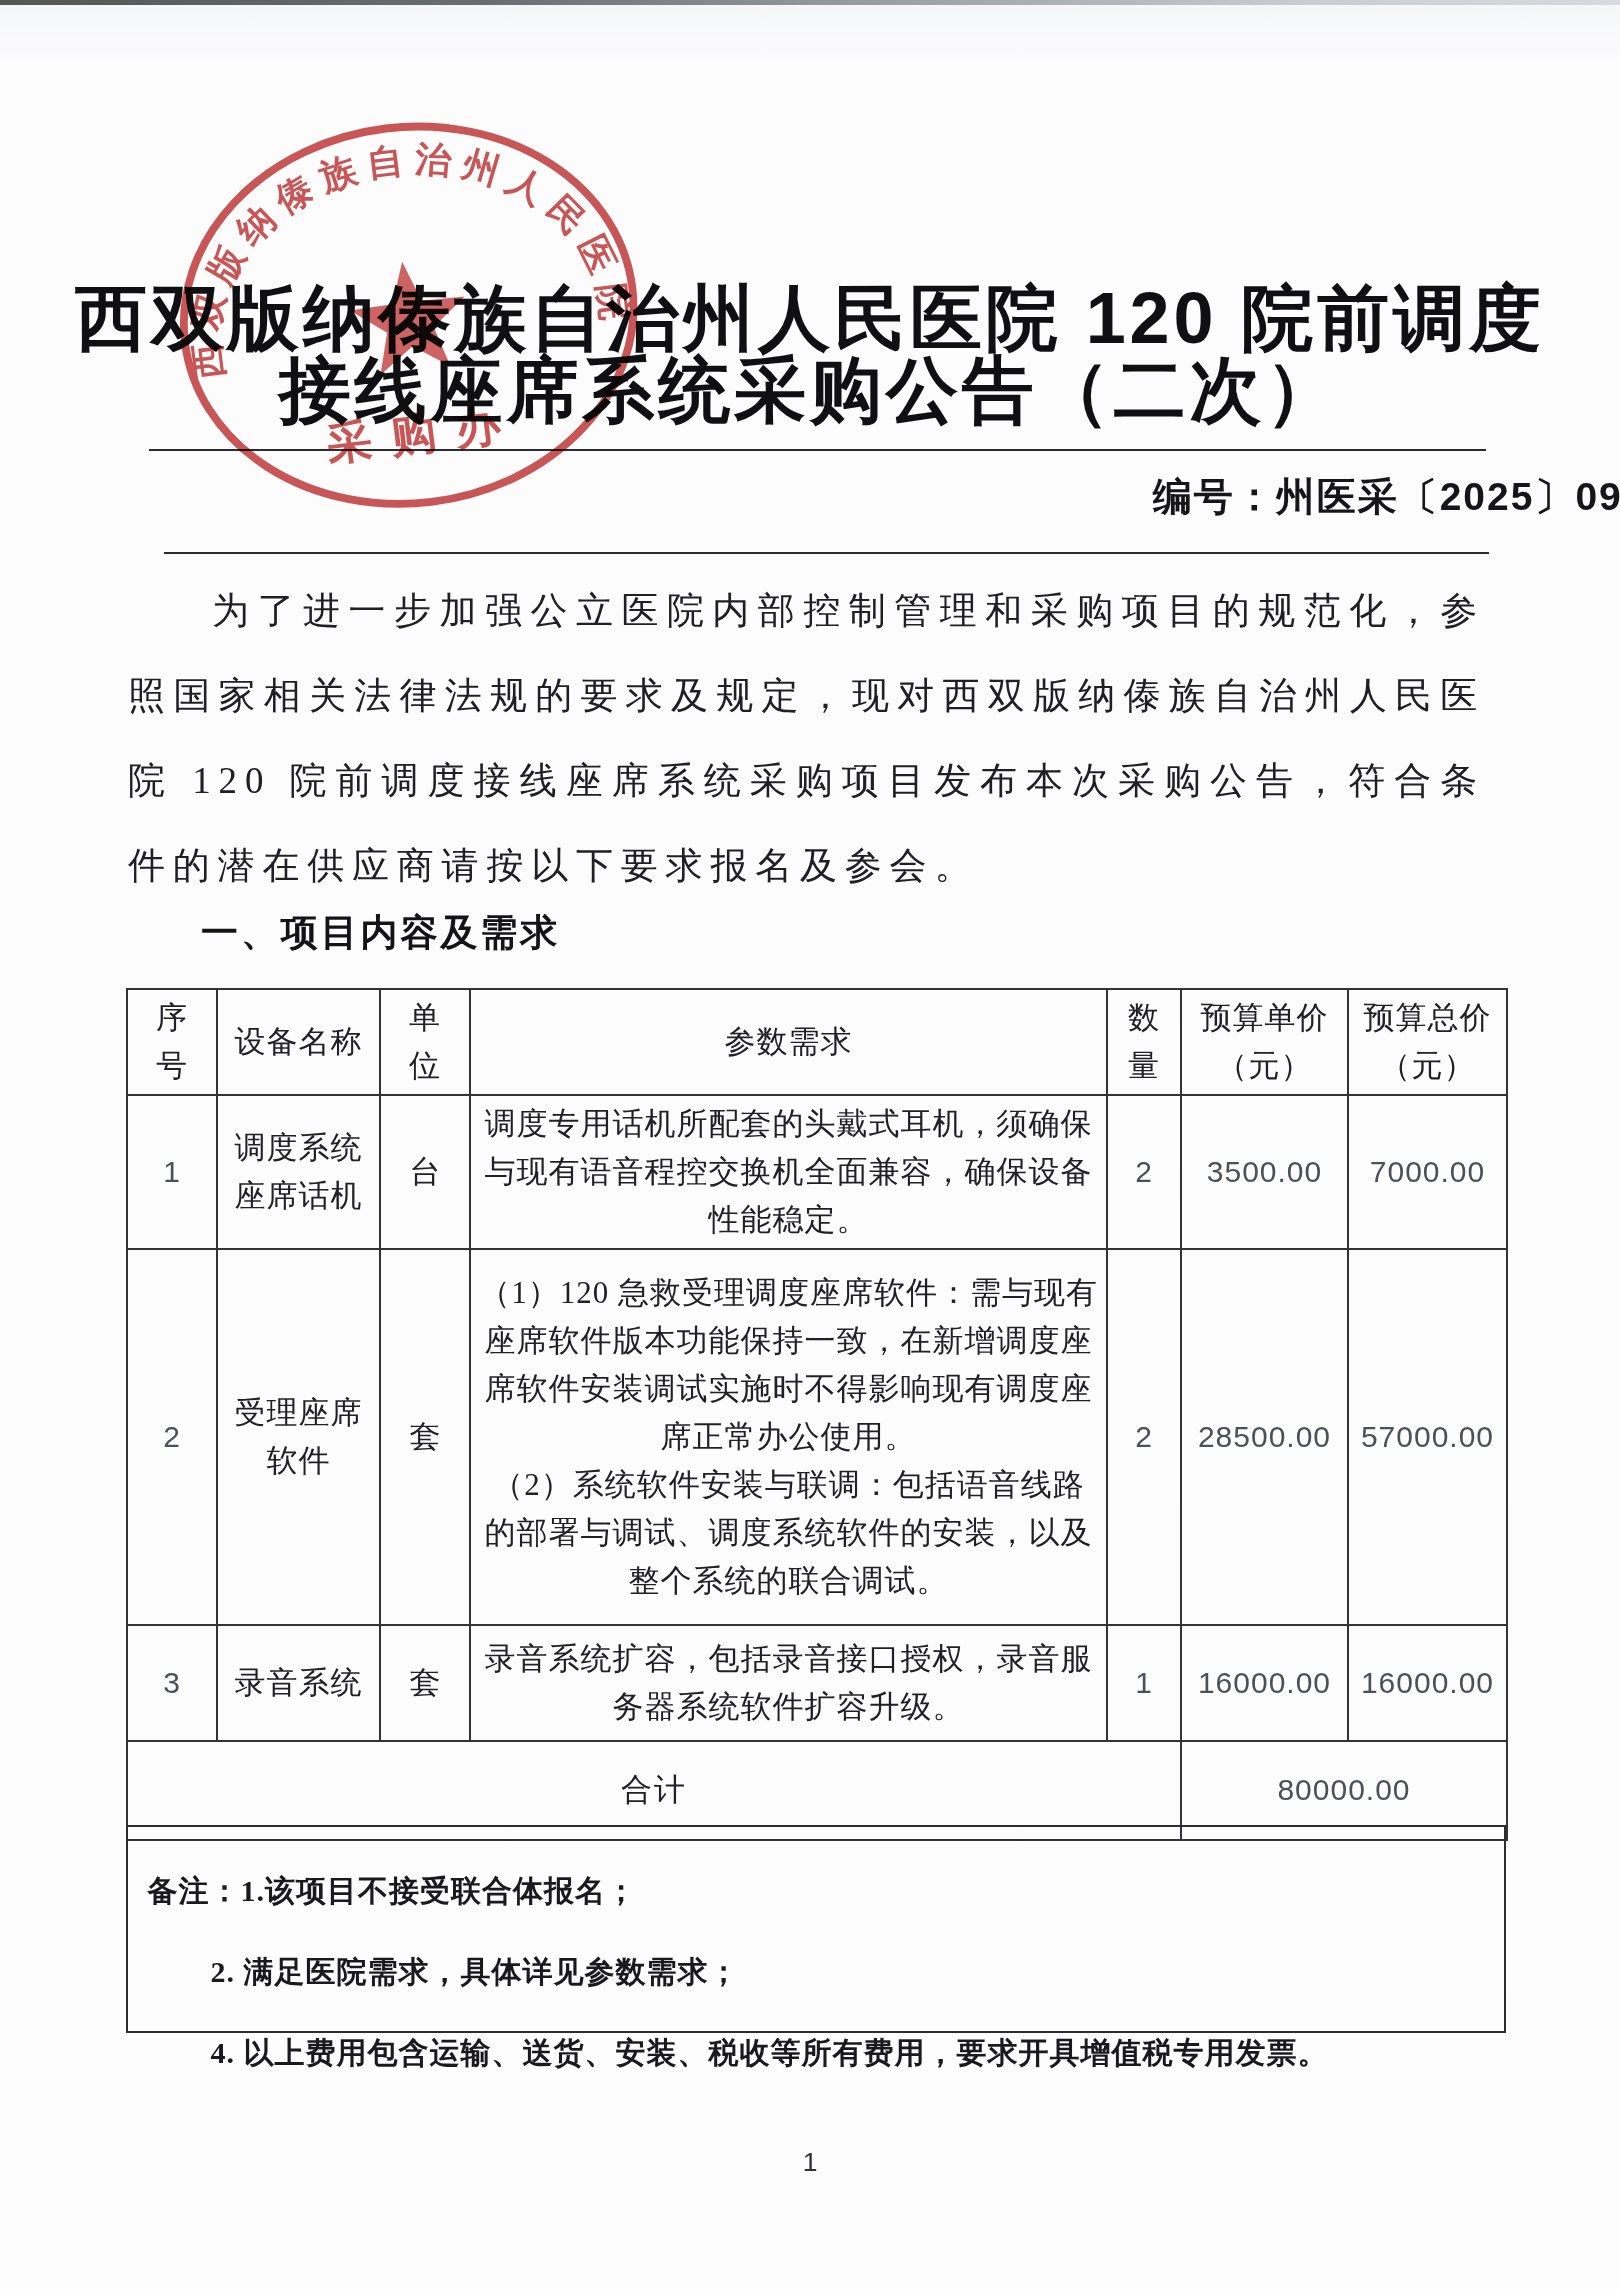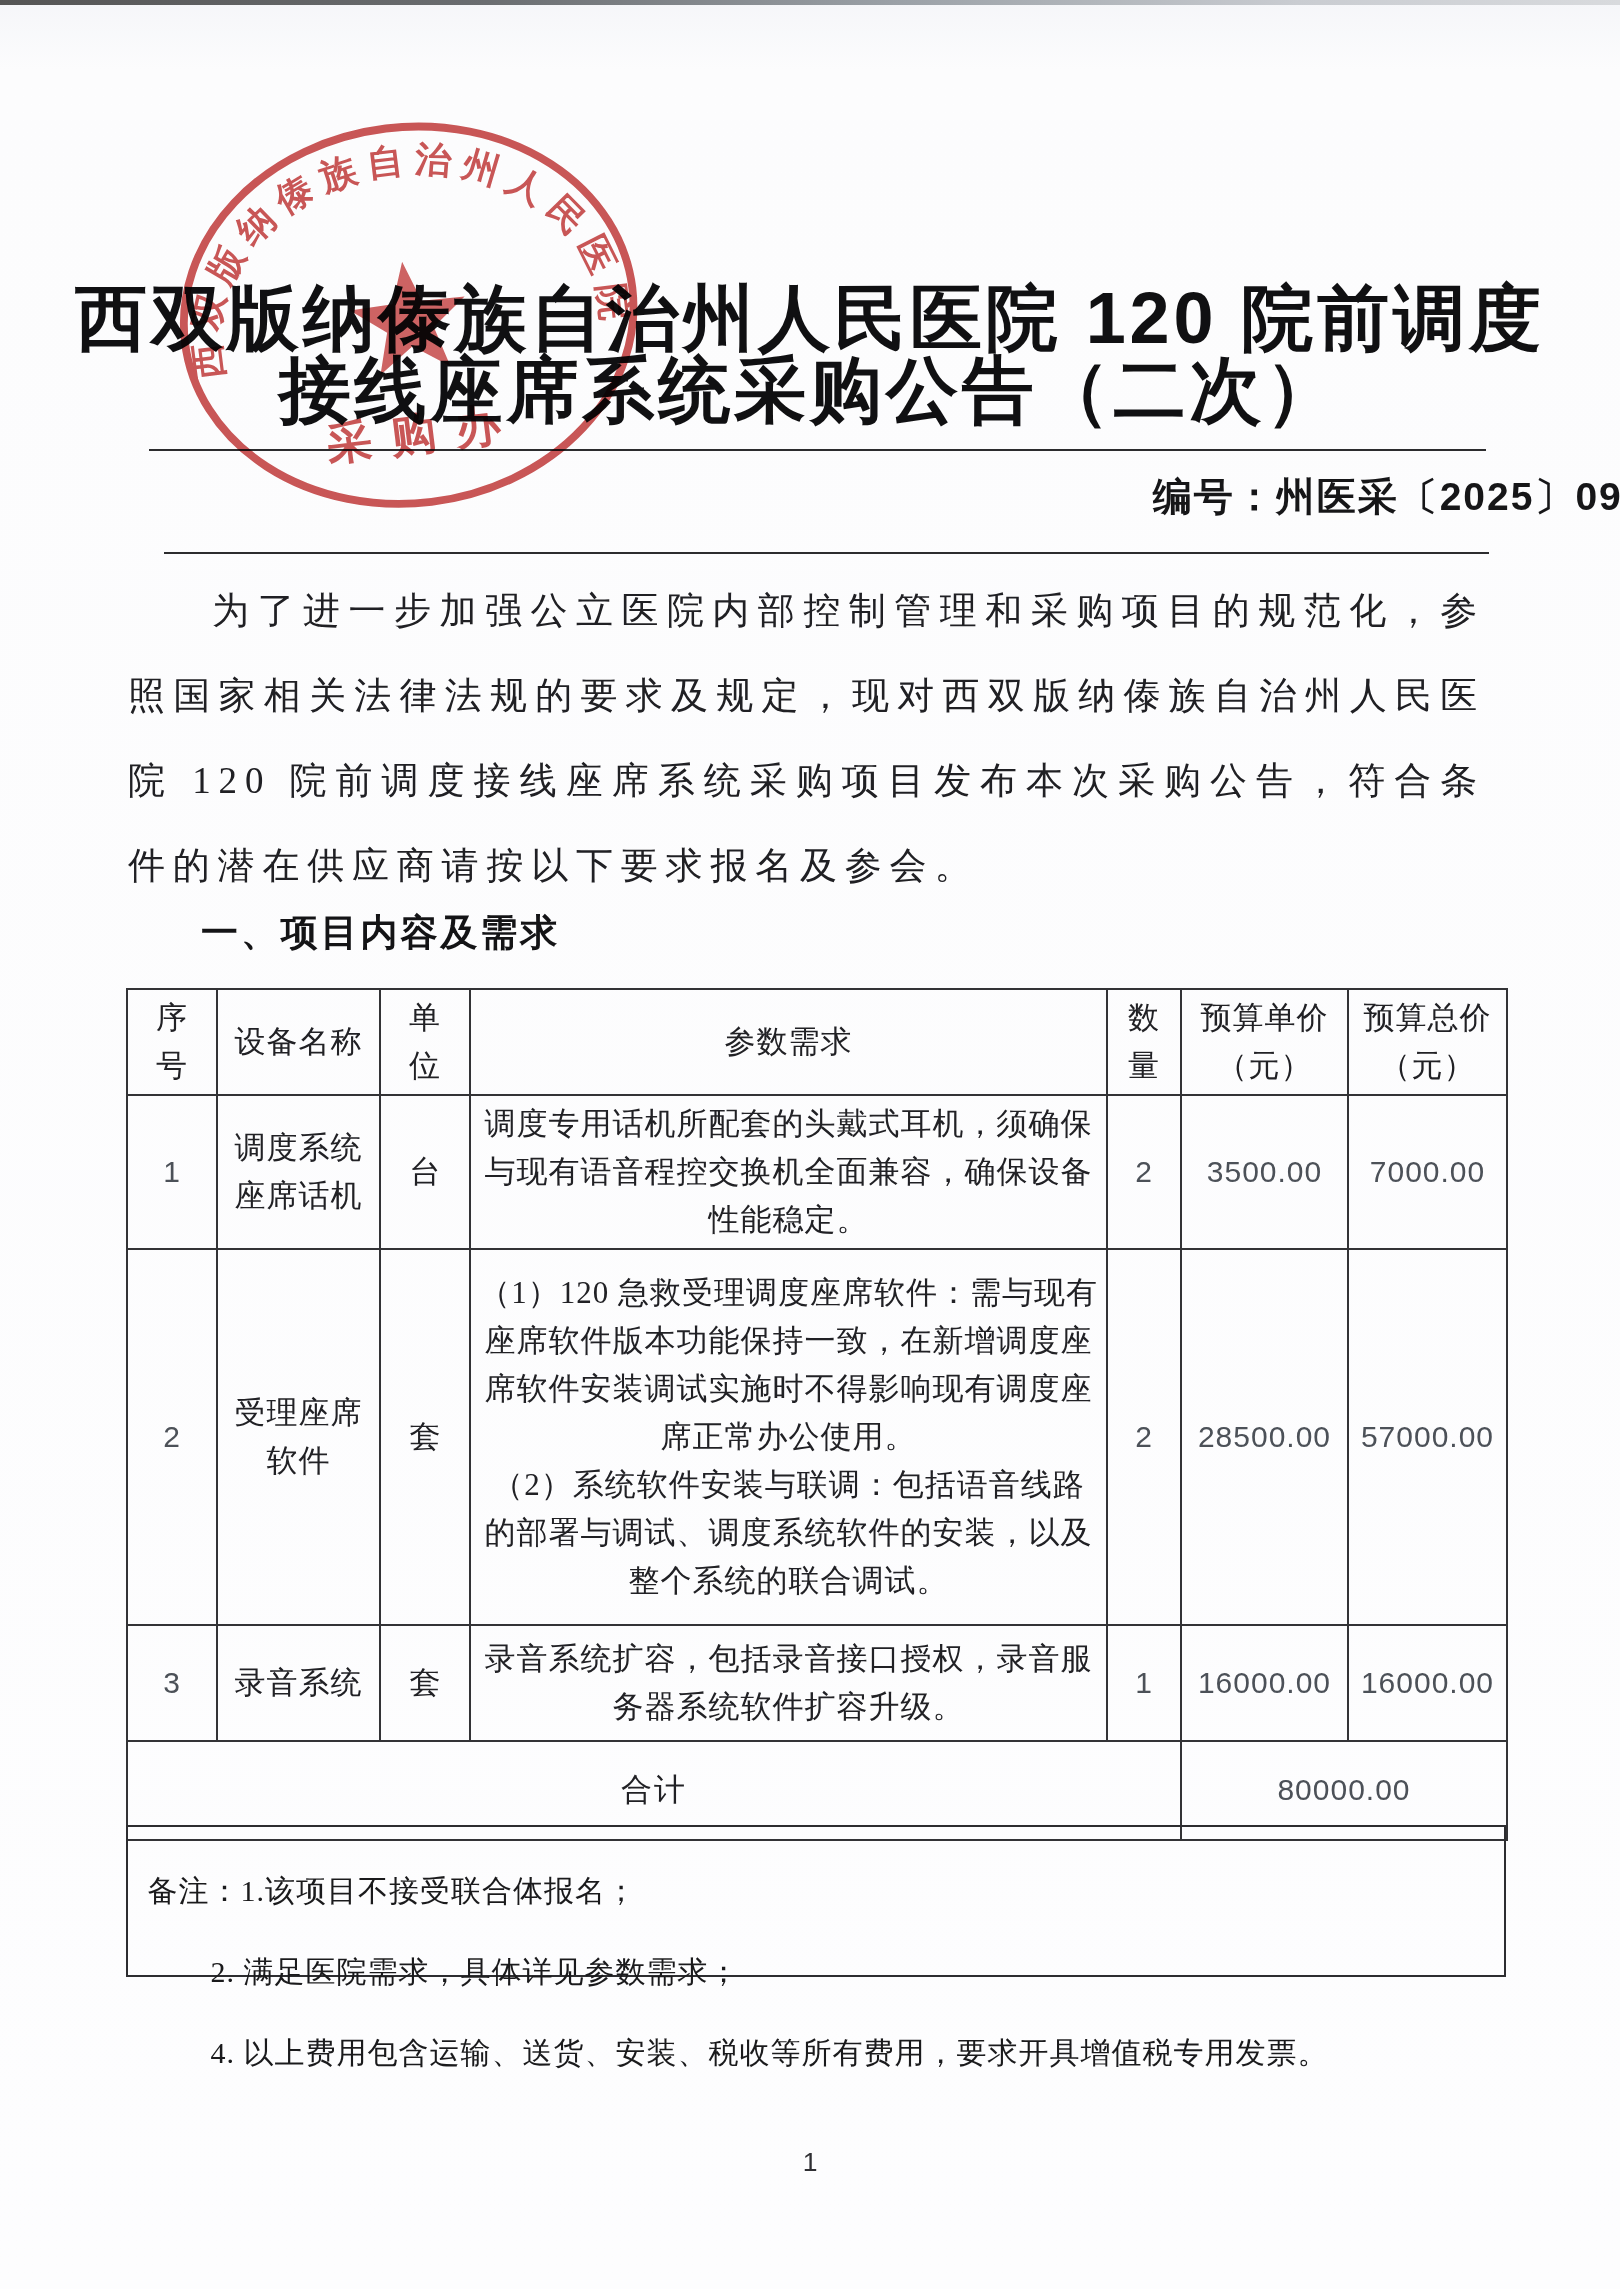--- a/index.html
+++ b/index.html
@@ -76,24 +76,24 @@
   tr.row-total{height:99px;}
   td.spec{
     text-align:left;padding:9.8px 13.7px;line-height:52px;
     white-space:pre-line;letter-spacing:1px;margin-left:32px;
   }
   td.num{font-family:"Liberation Sans", sans-serif;color:#4c5158;font-size:30px;letter-spacing:1px;}
   td.name{padding:3.9px 5.9px;letter-spacing:1px;}
   td.total-label{letter-spacing:2px;}
   
   .notes{
-    position:absolute;top:1825px;left:126px;width:1380px;height:152px;z-index:2;
+    position:absolute;top:1825px;left:126px;width:1380px;height:208px;z-index:2;
     box-sizing:border-box;border:2.9px solid #2d2d30;
     padding:39px 19.6px 0 19.6px;
-    font-size:30px;font-weight:normal;letter-spacing:1px;color:#1a1a1c;
+    font-size:30px;font-weight:bold;letter-spacing:1px;color:#1a1a1c;
   }
   .note-line{line-height:49px;}
   .note-line.indent{padding-left:63px;margin-top:32px;}
   .pageno{
     position:absolute;top:2147px;left:0;width:100%;text-align:center;z-index:2;
     font-family:"Liberation Sans", sans-serif;font-size:26.5px;color:#2f2f33;
   }
 </style>
 </head>
 <body>

